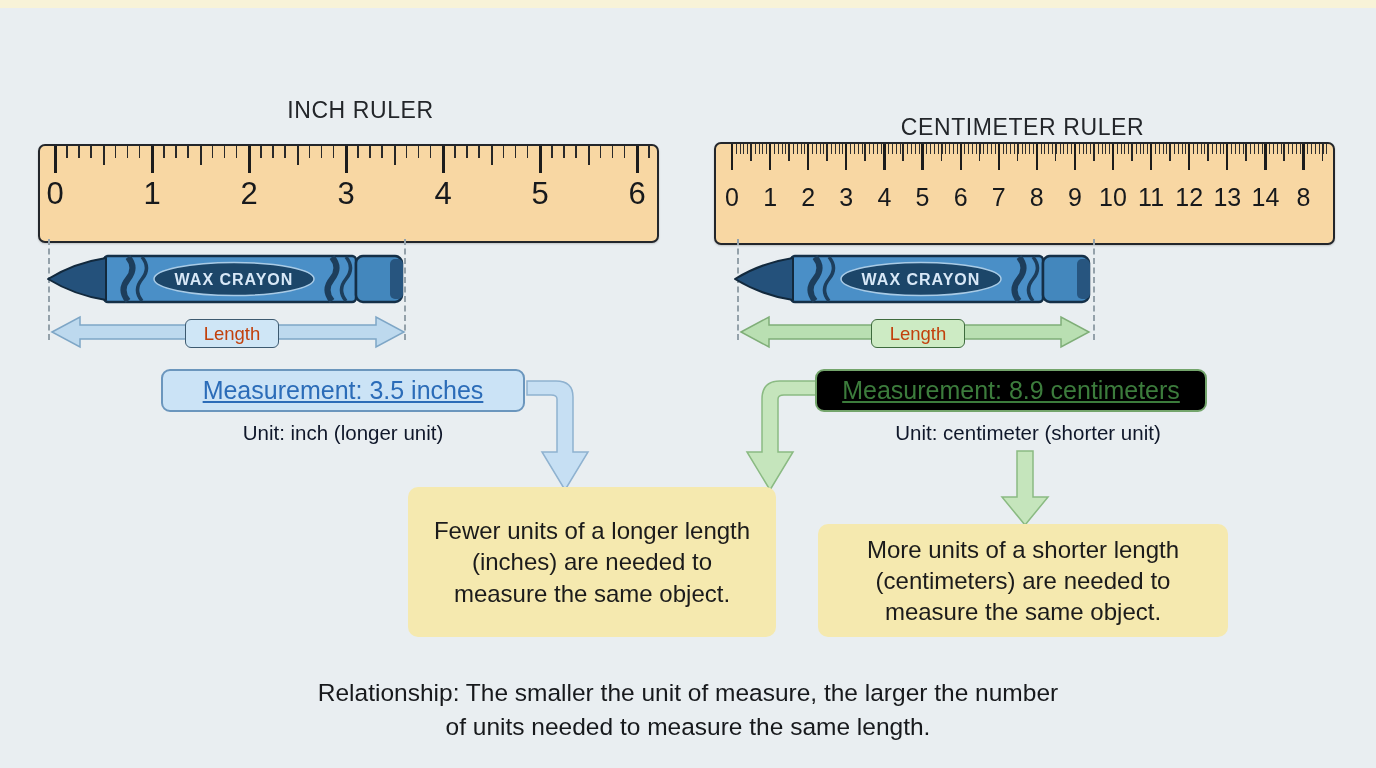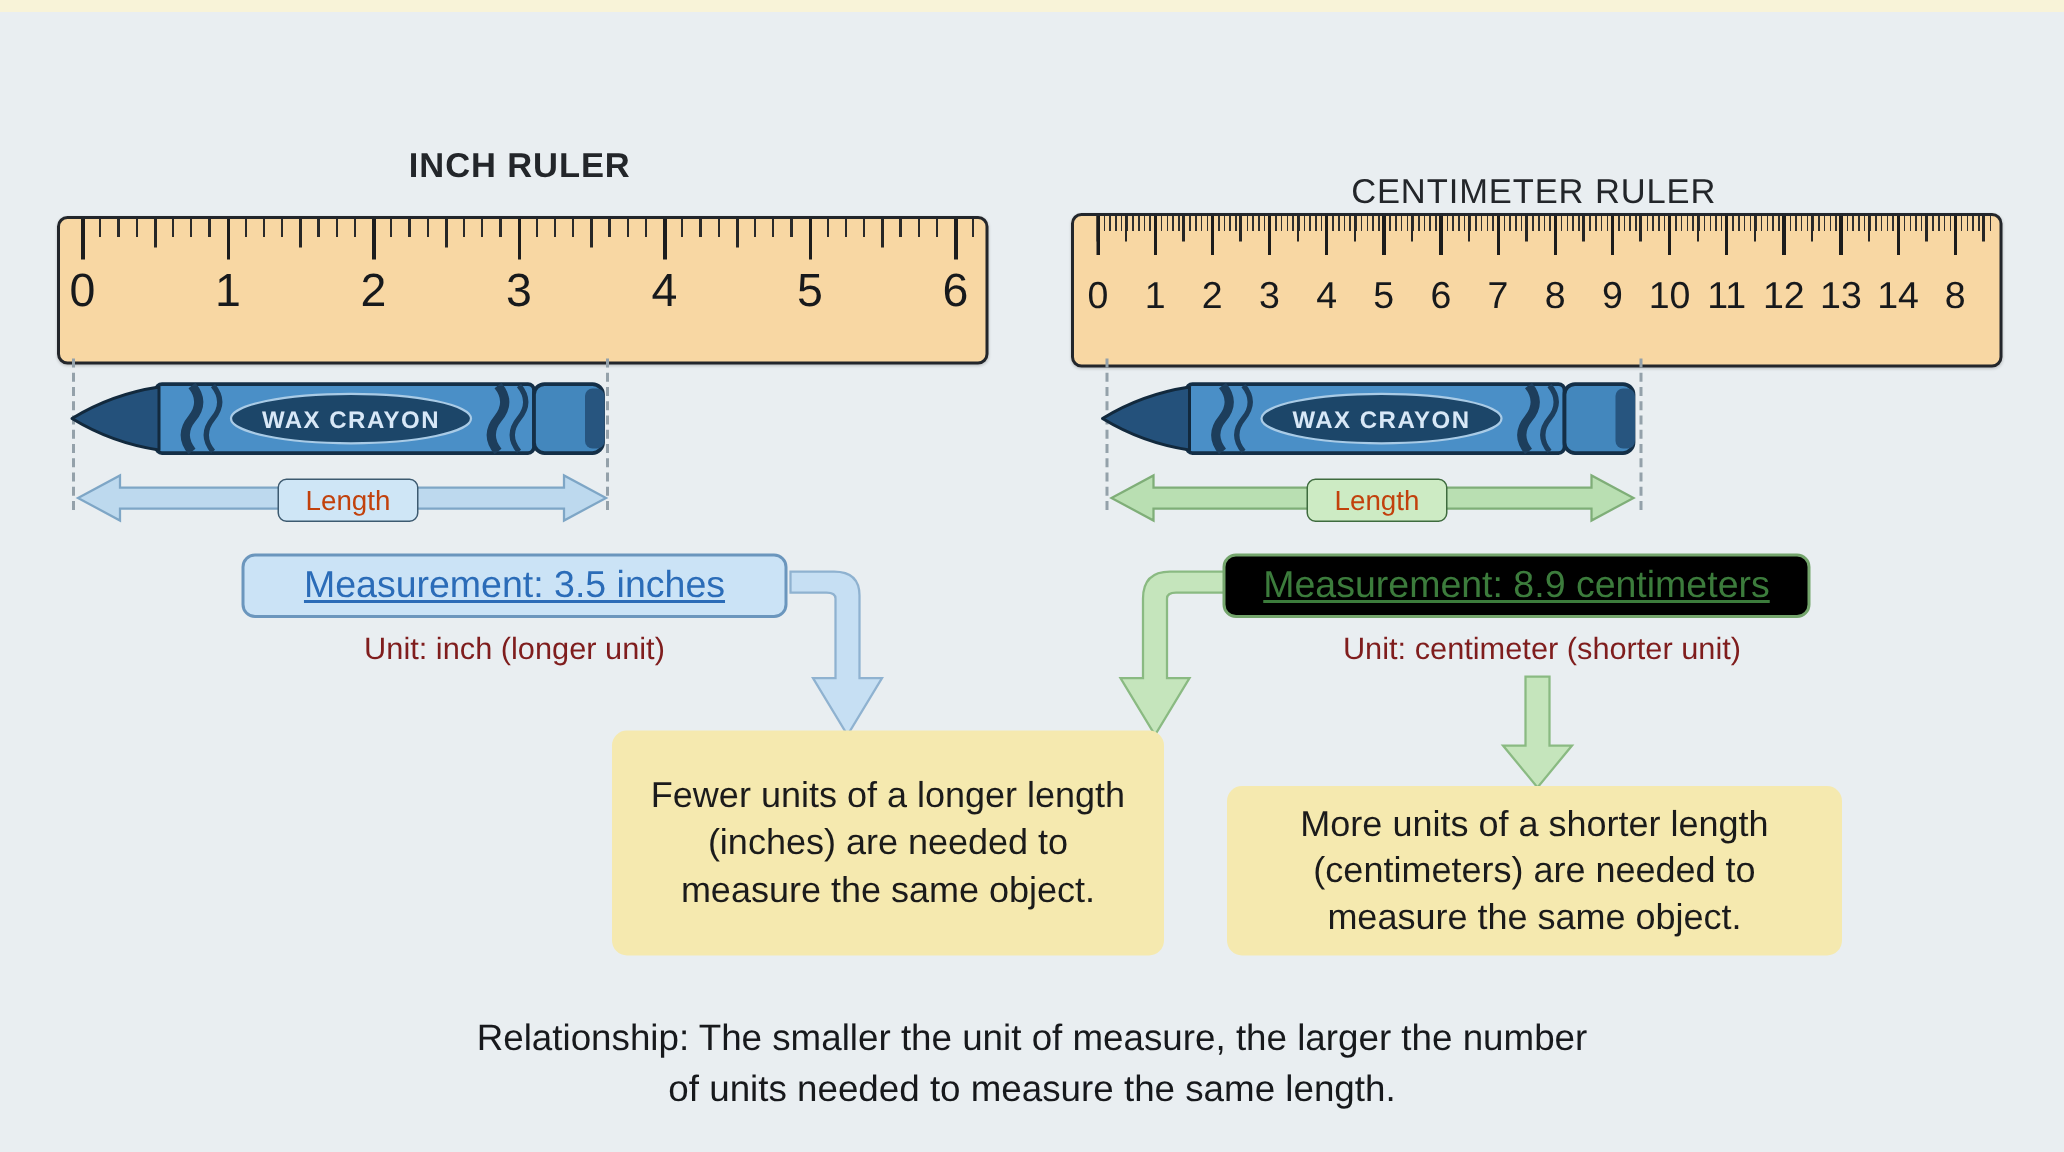--- a/index.html
+++ b/index.html
@@ -6,21 +6,21 @@
   .canvas{
     position:relative;width:1376px;height:768px;overflow:hidden;
     background:#e9eef1;
     font-family:"Liberation Sans",sans-serif;
     color:#1b1b1b;
   }
   .top-strip{position:absolute;top:0;left:0;right:0;height:8px;background:#f8f3d8;}
 
   .ruler-title{position:absolute;top:97px;width:617px;text-align:center;
     font-size:23px;letter-spacing:.6px;color:#23262a;font-weight:500;}
-  .ruler-title.left{left:38px;font-weight:bold;}
+  .ruler-title.left{left:52px;}
   .ruler-title.right{left:714px;margin-top:17px;}
 
   .ruler{position:absolute;background:#f8d7a3;border:2.5px solid #23262b;
     border-radius:7px;box-shadow:0 1px 2px rgba(0,0,0,.18);}
   .ruler.inch{left:38px;top:144px;width:617px;height:95px;}
   .ruler.cm{left:714px;top:142px;width:617px;height:99px;}
 
   .ticks{position:absolute;top:0;right:3px;}
   .in-small{left:14.25px;height:12px;
     background:repeating-linear-gradient(to right,#2a2a2a 0 1.5px,transparent 1.5px 12.125px);}
@@ -50,21 +50,21 @@
   .len-label{position:absolute;top:319px;width:92px;height:27px;border-radius:6px;
     display:flex;align-items:center;justify-content:center;font-size:18.5px;color:#c2410c;}
   .len-label.blue{left:185px;background:#cfe6f6;border:1.8px solid #3d5a70;}
   .len-label.green{left:871px;background:#cdebc4;border:1.8px solid #3e6b3e;}
 
   .measure{position:absolute;top:369px;height:43px;border-radius:9px;box-sizing:border-box;
     display:flex;align-items:center;justify-content:center;font-size:25px;font-weight:500;text-decoration:underline;}
   .measure.blue{left:161px;width:364px;background:#cbe3f6;border:2px solid #6b96bd;color:#2b6cb8;}
   .measure.green{left:815px;width:392px;background:#000000;border:2px solid #74a56c;color:#3c7c3c;}
 
-  .unit-note{position:absolute;top:421px;font-size:20.5px;color:#7f1d1d;text-align:center;}
+  .unit-note{position:absolute;top:421px;font-size:20.5px;color:#0f172a;text-align:center;}
   .unit-note.left{left:163px;width:360px;}
   .unit-note.right{left:818px;width:420px;}
 
   .note{position:absolute;background:#f5e9af;border-radius:10px;box-sizing:border-box;
     display:flex;align-items:center;justify-content:center;text-align:center;
     font-size:24px;color:#1b1b1b;line-height:1.3;padding:14px 22px;}
   .note.left{left:408px;top:487px;width:368px;height:150px;}
   .note.right{left:818px;top:524px;width:410px;height:113px;}
 
   .relationship{position:absolute;left:316px;top:676px;width:744px;text-align:center;

